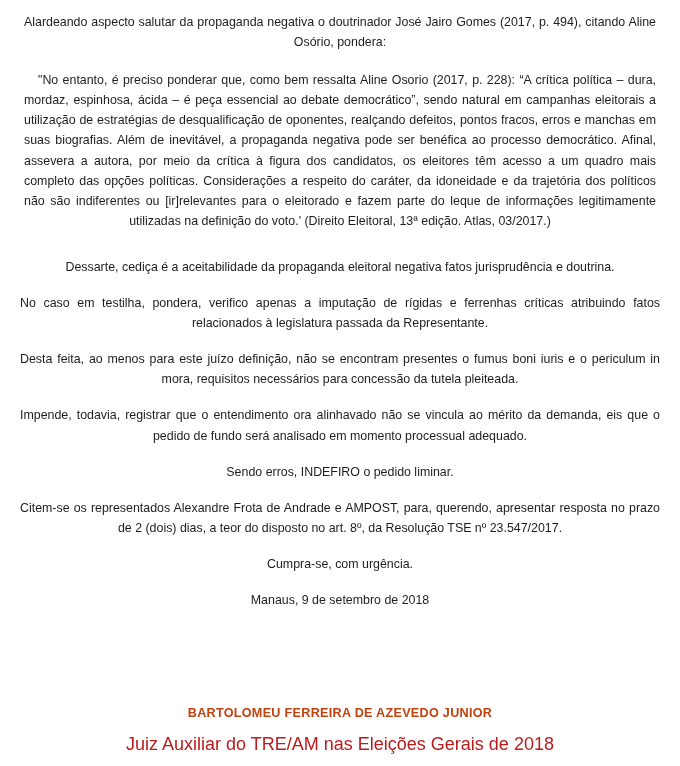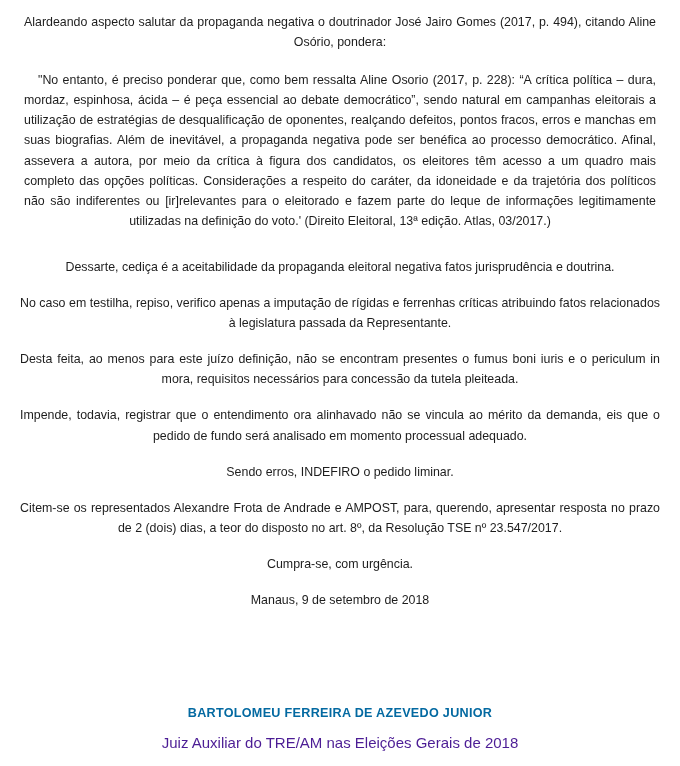--- a/index.html
+++ b/index.html
@@ -60,40 +60,40 @@
     margin-bottom: 0;
   }
   .signature {
     margin-top: 96px;
     text-align: center;
   }
   .signature .name {
     font-size: 12.6px;
     font-weight: bold;
     letter-spacing: 0.3px;
-    color: #0369a1;
+    color: #c2410c;
     margin-bottom: 14px;
   }
   .signature .role {
-    font-size: 15px;
-    color: #4c1d95;
+    font-size: 18px;
+    color: #b91c1c;
   }
 </style>
 </head>
 <body>
 
 <div class="page">
 
   <p class="para intro">Alardeando aspecto salutar da propaganda negativa o doutrinador José Jairo Gomes (2017, p. 494), citando Aline Osório, pondera:</p>
 
   <p class="quote">"No entanto, é preciso ponderar que, como bem ressalta Aline Osorio (2017, p. 228): “A crítica política – dura, mordaz, espinhosa, ácida – é peça essencial ao debate democrático”, sendo natural em campanhas eleitorais a utilização de estratégias de desqualificação de oponentes, realçando defeitos, pontos fracos, erros e manchas em suas biografias. Além de inevitável, a propaganda negativa pode ser benéfica ao processo democrático. Afinal, assevera a autora, por meio da crítica à figura dos candidatos, os eleitores têm acesso a um quadro mais completo das opções políticas. Considerações a respeito do caráter, da idoneidade e da trajetória dos políticos não são indiferentes ou [ir]relevantes para o eleitorado e fazem parte do leque de informações legitimamente utilizadas na definição do voto.' (Direito Eleitoral, 13ª edição. Atlas, 03/2017.)</p>
 
   <div class="body-block">
     <p class="para center">Dessarte, cediça é a aceitabilidade da propaganda eleitoral negativa fatos jurisprudência e doutrina.</p>
-    <p class="para tight">No caso em testilha, repiso, verifico apenas a imputação de rígidas e ferrenhas críticas atribuindo fatos relacionados à legislatura passada da Representante.</p>
+    <p class="para tight">No caso em testilha, pondera, verifico apenas a imputação de rígidas e ferrenhas críticas atribuindo fatos relacionados à legislatura passada da Representante.</p>
     <p class="para tight">Desta feita, ao menos para este juízo definição, não se encontram presentes o fumus boni iuris e o periculum in mora, requisitos necessários para concessão da tutela pleiteada.</p>
     <p class="para tight">Impende, todavia, registrar que o entendimento ora alinhavado não se vincula ao mérito da demanda, eis que o pedido de fundo será analisado em momento processual adequado.</p>
     <p class="para center">Sendo erros, INDEFIRO o pedido liminar.</p>
     <p class="para tight">Citem-se os representados Alexandre Frota de Andrade e AMPOST, para, querendo, apresentar resposta no prazo de 2 (dois) dias, a teor do disposto no art. 8º, da Resolução TSE nº 23.547/2017.</p>
     <p class="para center">Cumpra-se, com urgência.</p>
     <p class="para date">Manaus, 9 de setembro de 2018</p>
   </div>
 
   <div class="signature">
     <div class="name">BARTOLOMEU FERREIRA DE AZEVEDO JUNIOR</div>

